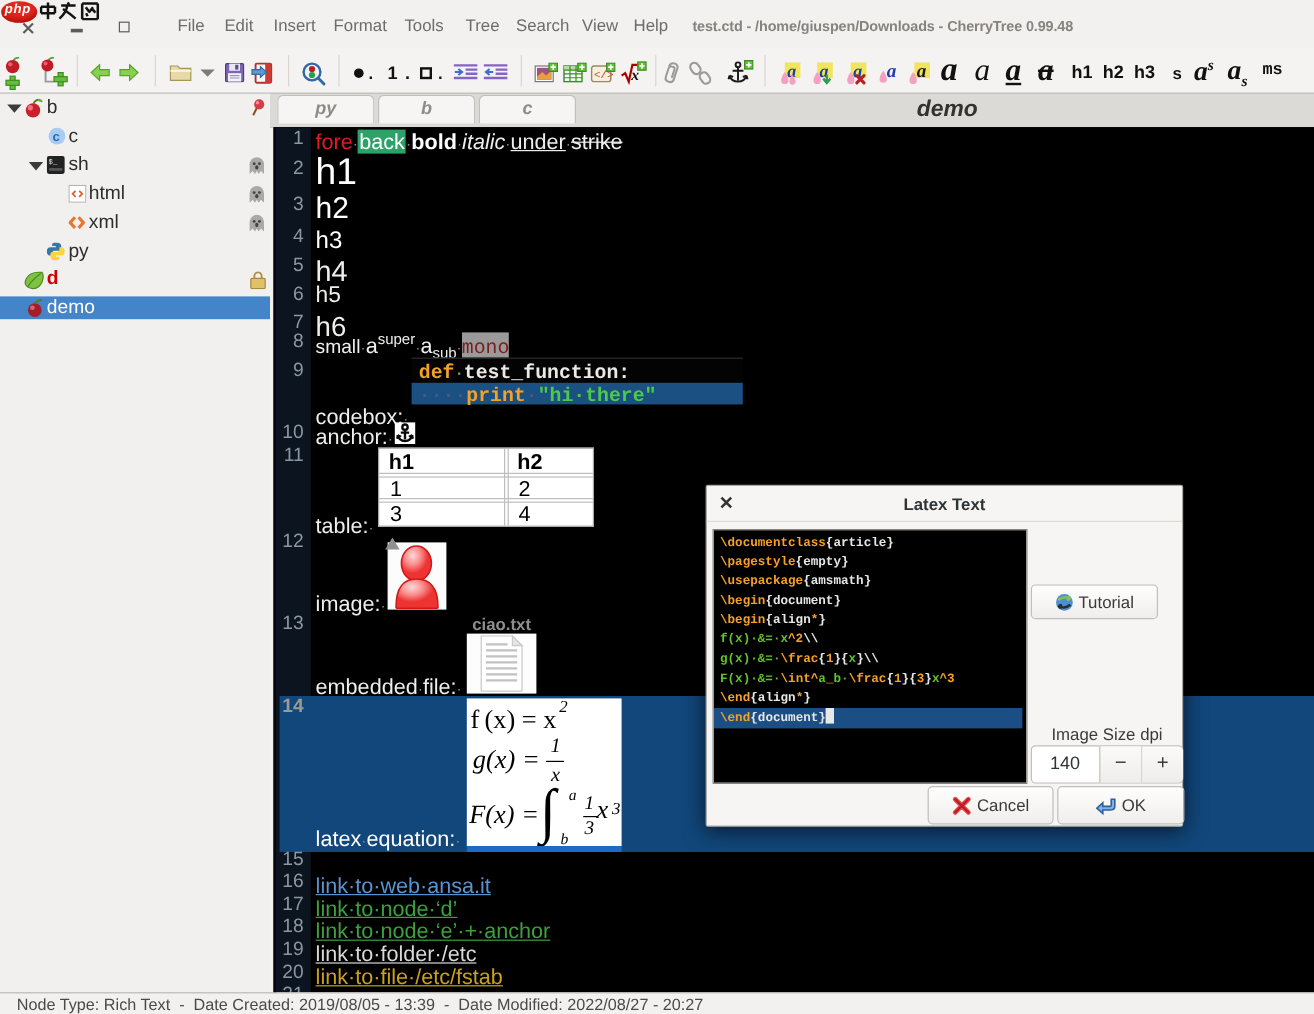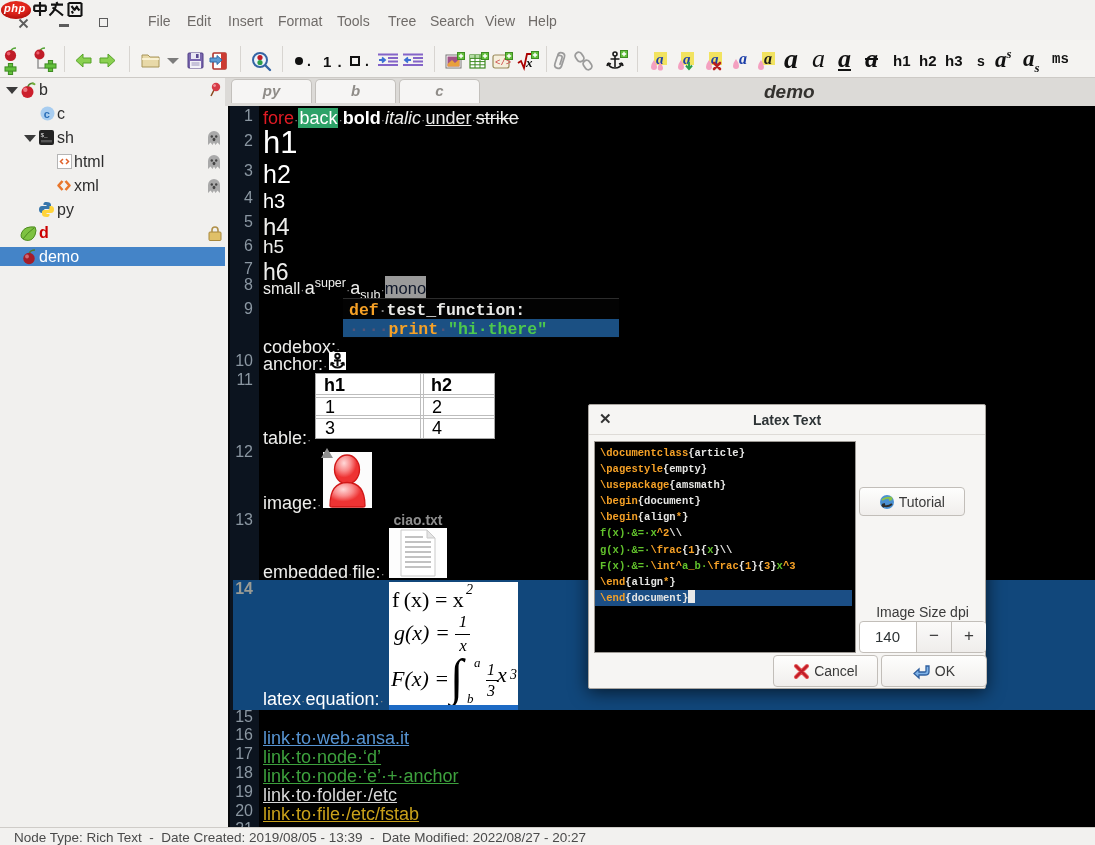--- a/index.html
+++ b/index.html
@@ -66,20 +66,21 @@
   <div style="position:absolute; left:99px; top:18px; width:9px; height:9px; border:1.8px solid #5c5c5c;"></div>
   <span class="menu" style="left:148px;">File</span>
   <span class="menu" style="left:187px;">Edit</span>
   <span class="menu" style="left:228px;">Insert</span>
   <span class="menu" style="left:278px;">Format</span>
   <span class="menu" style="left:337px;">Tools</span>
   <span class="menu" style="left:388px;">Tree</span>
   <span class="menu" style="left:430px;">Search</span>
   <span class="menu" style="left:485px;">View</span>
   <span class="menu" style="left:528px;">Help</span>
+  <span class="wtitle" style="left:577px;">test.ctd - /home/giuspen/Downloads - CherryTree 0.99.48</span>
 </div>
 
 <div id="phplogo" style="position:absolute; left:0; top:0; width:160px; height:32px;">
   <div style="position:absolute; left:1px; top:1px; width:30px; height:18px; background:#e3271d; border-radius:50%; box-shadow:inset 0 -3px 4px rgba(140,0,0,.55);"></div>
   <span style="position:absolute; left:4px; top:2px; font-style:italic; font-weight:bold; font-size:11px; color:#fff; letter-spacing:.5px;">php</span>
   <svg style="position:absolute; left:33px; top:1px;" width="50" height="16" viewBox="0 0 50 16">
     <g stroke="#131313" stroke-width="2.1" fill="none">
       <path d="M1.2 4.6 H12.8 M1.2 10 H12.8 M1.2 4.6 V10 M12.8 4.6 V10 M7 1 V15"></path>
       <path d="M23.5 1 L24.5 3 M18 3.6 H30 M23 3.6 Q22.5 9 16.5 14.5 M19.5 6.5 Q25.5 10.5 30 14.5"></path>
       <path d="M35.5 2 H48.5 M35.5 2 V15 M48.5 2 V15 M35.5 15 H48.5 M38.5 5 L41.5 9 M44.5 5 L41 9.5 M43 5.5 L46.5 9.5 M38.8 10 L40 12.5"></path>
@@ -373,21 +374,21 @@
 
   <div class="erow" style="top:2px;"><span style="color:#e01b24;">fore</span><span class="wd">·</span><span style="background:#2da268; color:#fff; padding:0 1px;">back</span><span class="wd">·</span><b class="wh">bold</b><span class="wd">·</span><i>italic</i><span class="wd">·</span><span style="text-decoration:underline;">under</span><span class="wd">·</span><span style="text-decoration:line-through;">strike</span></div>
 
   <div class="erow" style="top:19px; font-size:31px; color:#fff;">h1</div>
   <div class="erow" style="top:54px; font-size:25px; color:#fff;">h2</div>
   <div class="erow" style="top:84px; font-size:20px; color:#fff;">h3</div>
   <div class="erow" style="top:107px; font-size:24px;">h4</div>
   <div class="erow" style="top:130px; font-size:19px;">h5</div>
   <div class="erow" style="top:153px; font-size:23px;">h6</div>
 
-  <div class="erow" style="top:170px;"><span style="font-size:16px;">small</span><span class="wd">·</span>a<sup style="font-size:12.5px;">super</sup><span class="wd">·</span>a<sub style="font-size:12.5px;">sub</sub><span class="wd">·</span><span style="background:#9a9a9a; color:#0f172a; font-family:Liberation Sans, sans-serif; font-size:16.5px; padding:3px 0 2px 0;">mono</span></div>
+  <div class="erow" style="top:170px;"><span style="font-size:16px;">small</span><span class="wd">·</span>a<sup style="font-size:12.5px;">super</sup><span class="wd">·</span>a<sub style="font-size:12.5px;">sub</sub><span class="wd">·</span><span style="background:#9a9a9a; color:#7f1d1d; font-family:Liberation Mono, monospace; font-size:16.5px; padding:3px 0 2px 0;">mono</span></div>
 
   <div style="position:absolute; left:115px; top:192px; width:276px; height:40px; background:#030303; border-top:1px solid #2c2c2c; font-family:'Liberation Mono',monospace; font-size:16.5px; font-weight:bold; white-space:pre;">
     <div style="position:absolute; left:6px; top:2px; color:#e9e9e7;"><span class="or">def</span><span class="wd">·</span>test_function:</div>
     <div style="position:absolute; left:0; top:20px; width:276px; height:18px; background:#1b5083;"></div>
     <div style="position:absolute; left:6px; top:21px; color:#e9e9e7;"><span class="wdb">····</span><span class="or">print</span><span class="wdb">·</span><span style="color:#4dc94d;">"hi·there"</span></div>
   </div>
   <div class="erow" style="top:231px;">codebox:<span class="wd">·</span></div>
 
   <div class="erow" style="top:248px;">anchor:<span class="wd">·</span></div>
   <div style="position:absolute; left:101px; top:246px; width:17px; height:18px; background:#fff;">

